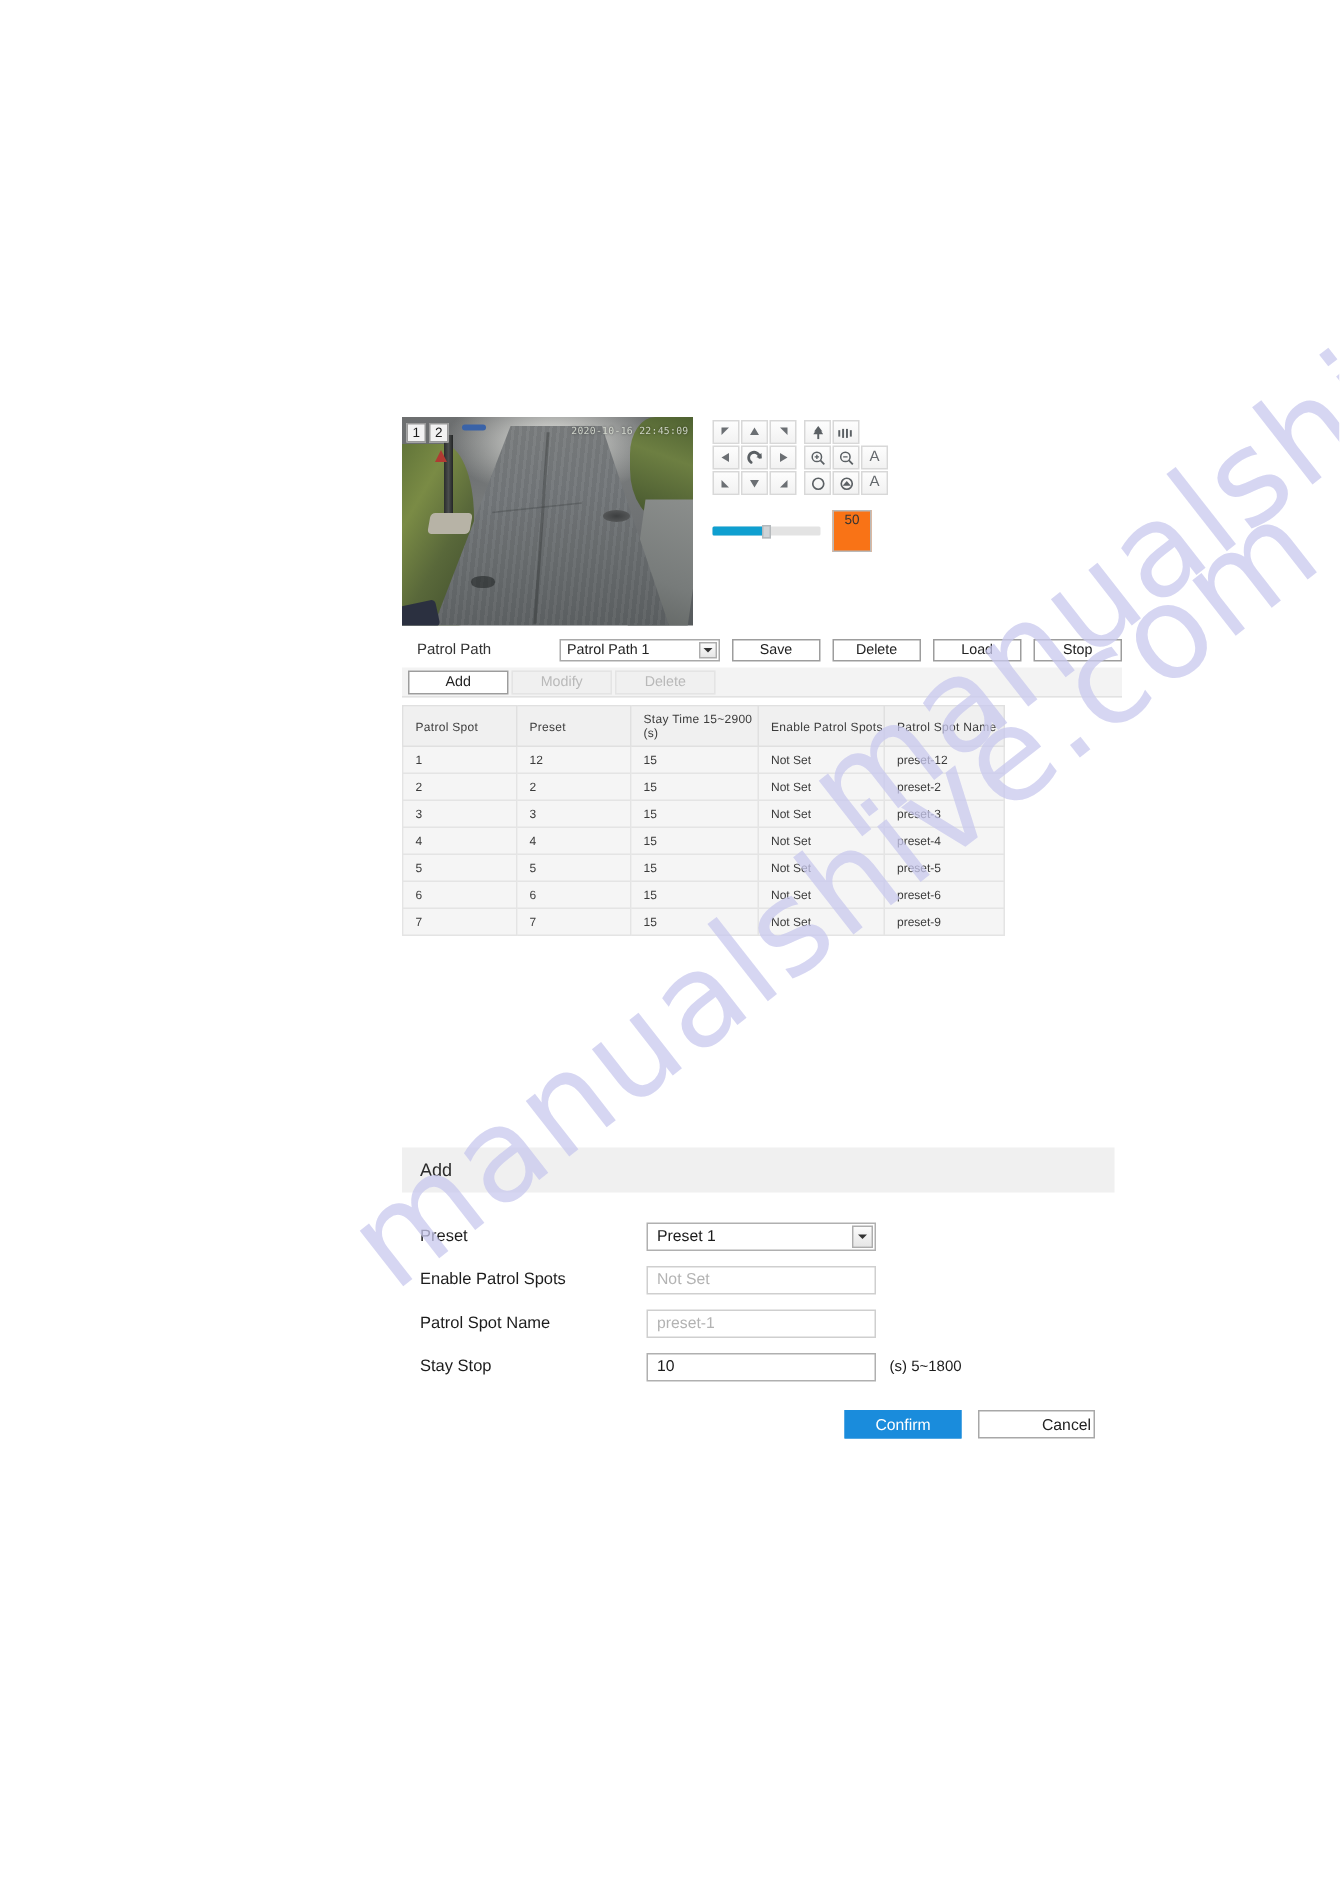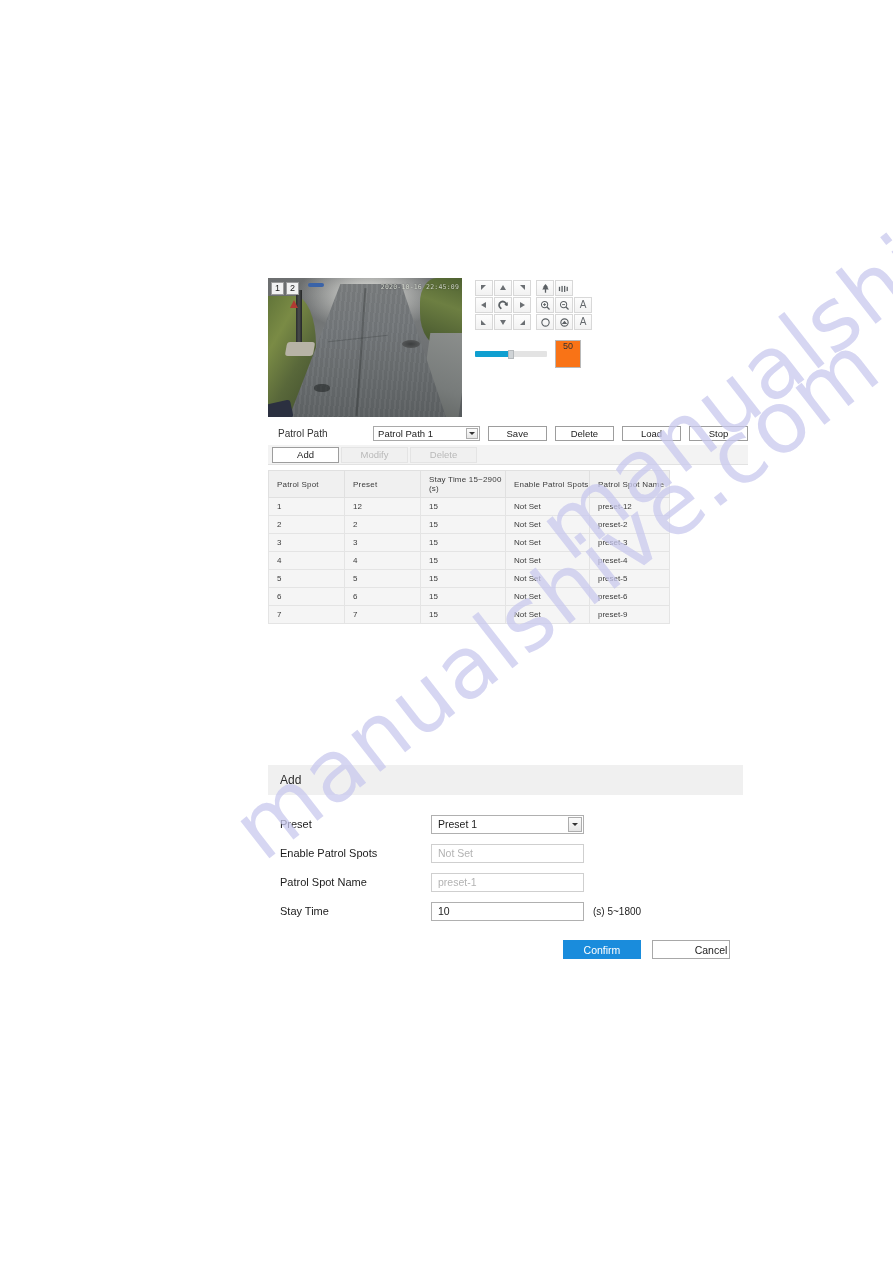--- a/index.html
+++ b/index.html
@@ -517,21 +517,21 @@
       </div>
 
       <div class="form-row">
         <div class="form-label">Patrol Spot Name</div>
         <div class="field placeholder">
           <span>preset-1</span>
         </div>
       </div>
 
       <div class="form-row">
-        <div class="form-label">Stay Time</div>
+        <div class="form-label">Stay Stop</div>
         <div class="field">
           <span>10</span>
         </div>
         <div class="unit-hint">(s)  5~1800</div>
       </div>
 
       <div id="dialog-actions">
         <div id="btn-confirm" style="background: rgb(26, 140, 220); border-color: rgb(26, 140, 220);">Confirm</div>
         <div id="btn-cancel">Cancel</div>
       </div>

